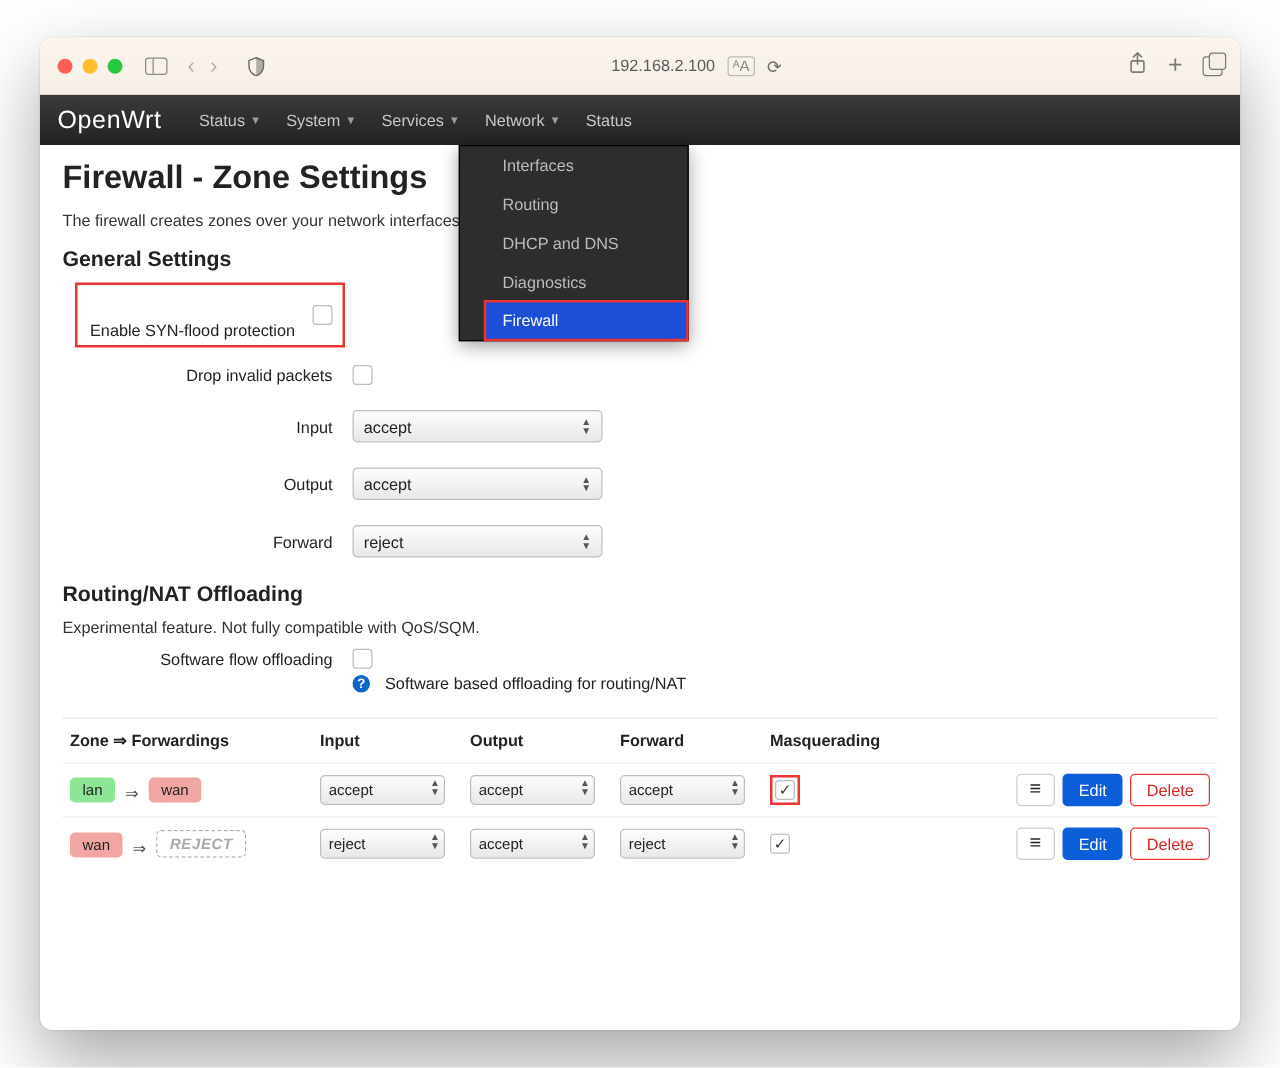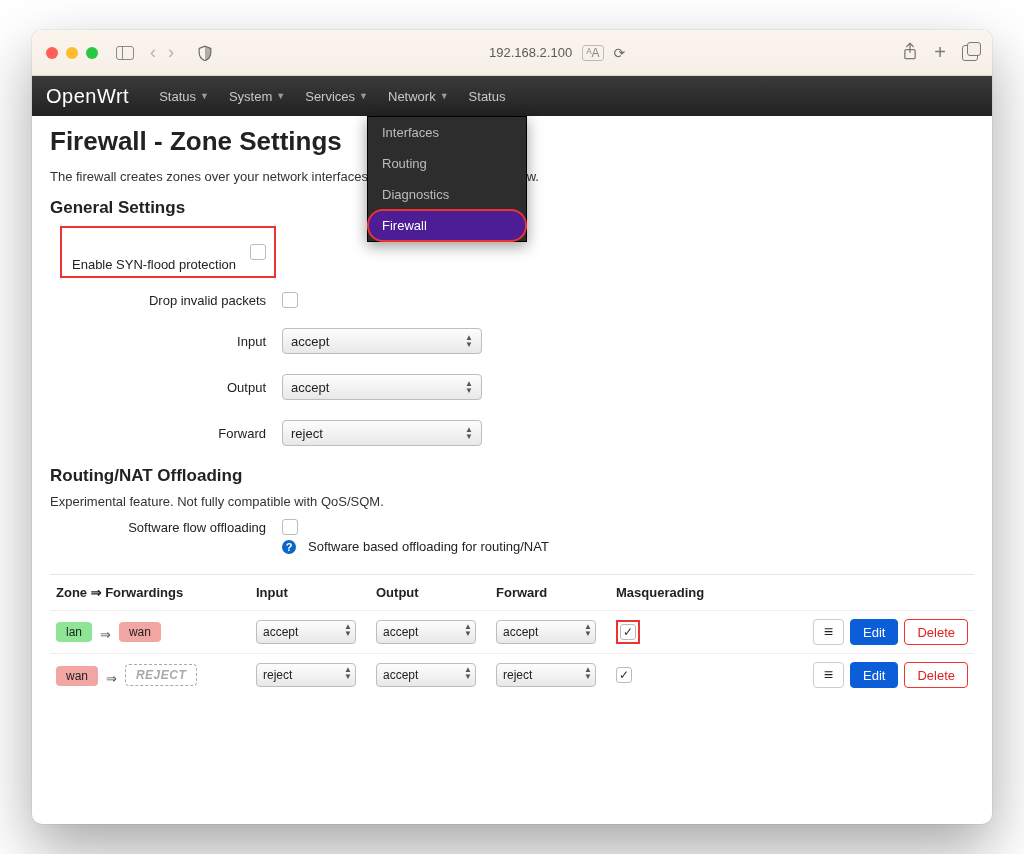--- a/index.html
+++ b/index.html
@@ -57,28 +57,29 @@
   height: 40px;
   font-size: 13px;
   position:relative;
 }
 .brand{font-family:"Helvetica Neue",Arial,sans-serif;font-weight:200;font-size:20px;color:#fff;margin-right:20px;letter-spacing:.5px;}
 .nav-item{padding:0 10px;height:40px;display:flex;align-items:center;gap:4px;cursor:pointer;}
 .nav-item .caret{font-size:9px;opacity:.7;}
 .dropdown{
   position:absolute;
   top:40px;left:335px;
-  width:160px;
+  width:184px;
   background:#2d2d2d;
   border:1px solid #000;
   box-shadow:0 4px 14px rgba(0,0,0,.4);
   z-index:20;
+  padding-left:20px;
 }
 .dropdown-item{padding:8px 14px;color:#bcbcbc;font-size:13px;cursor:pointer;}
-.dropdown-item.active{background:#4c1d95;color:#fff;outline:2px solid #e33; outline-offset:-1px;border-radius:15px;}
+.dropdown-item.active{background:#1d4ed8;color:#fff;outline:2px solid #e33; outline-offset:-1px;}
 
 .content{padding:6px 18px 18px 18px;overflow:hidden;flex:1;color:#222;}
 h1{font-size:26px;font-weight:700;margin:4px 0 12px;}
 .sub{font-size:13px;color:#333;margin-bottom:14px;}
 h2{font-size:17px;font-weight:700;margin:14px 0 8px;}
 .help-line{font-size:13px;color:#333;margin-bottom:10px;}
 .form-row{display:flex;align-items:center;margin:10px 0 20px;}
 .form-row .lbl{width:232px;text-align:right;padding-right:16px;font-size:13px;}
 .form-row .field{display:flex;align-items:center;gap:8px;}
 .checkbox{width:16px;height:16px;border:1px solid #bcbcbc;border-radius:3px;background:#fff;display:inline-flex;align-items:center;justify-content:center;font-size:12px;color:#333;}
@@ -169,20 +170,21 @@
         <span>Network</span>
         <span class="caret">▼</span>
       </div>
     <div class="nav-item">
         <span>Status</span>
       </div>
 
     <div class="dropdown">
       <div class="dropdown-item">Interfaces</div>
       <div class="dropdown-item">Routing</div>
+      <div class="dropdown-item">DHCP and DNS</div>
       <div class="dropdown-item">Diagnostics</div>
       <div class="dropdown-item active">Firewall</div>
     </div>
   </div>
 
   <div class="content">
     <h1>Firewall - Zone Settings</h1>
     <div class="sub">The firewall creates zones over your network interfaces to control network traffic flow.</div>
 
     <h2>General Settings</h2>

